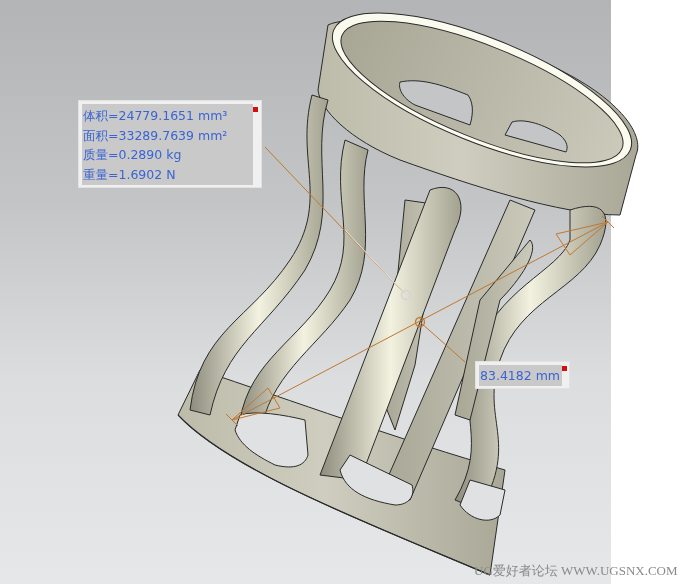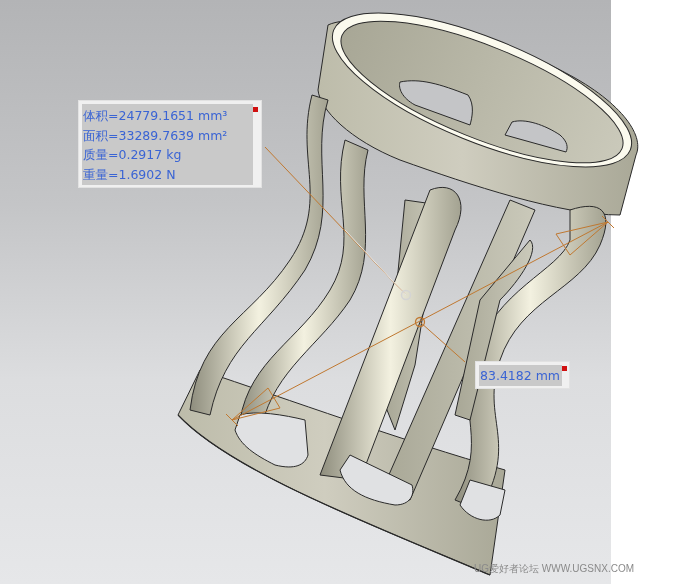--- a/index.html
+++ b/index.html
@@ -5,22 +5,22 @@
   html, body { margin:0; padding:0; }
   body { width:689px; height:584px; overflow:hidden; position:relative;
          font-family:"DejaVu Sans", sans-serif; }
   .viewport { position:absolute; left:0; top:0; width:611px; height:584px;
               background:linear-gradient(180deg,#b3b4b6 0%,#c4c5c7 35%,#dcdddf 65%,#e6e7e9 100%); }
   .viewport svg { position:absolute; left:0; top:0; }
   .anno-box { position:absolute; background:#f0f0f0; border:1px solid #e2e2e2; box-sizing:border-box; }
   .anno-inner { position:absolute; background:#c9c9c9; }
   .anno-line { display:block; color:#3a64d4; font-size:12.5px; line-height:19.5px; white-space:nowrap; }
   .close-x { position:absolute; width:5px; height:5px; background:#d01010; cursor:pointer; }
-  .watermark { position:absolute; left:474px; top:562px; font-family:Liberation Sans, sans-serif;
-               font-size:10px; color:#8a8a8a; letter-spacing:0px; white-space:nowrap; }
+  .watermark { position:absolute; left:474px; top:562px; font-family:Liberation Serif, serif;
+               font-size:13px; color:#8a8a8a; letter-spacing:0px; white-space:nowrap; }
 </style>
 </head>
 <body>
 
 <div class="viewport">
   <svg width="689" height="584" viewBox="0 0 689 584">
     <defs>
       <linearGradient id="body" x1="0" y1="0" x2="1" y2="0">
         <stop offset="0" stop-color="#bdbcaa"></stop>
         <stop offset="0.45" stop-color="#cfcdbf"></stop>
@@ -73,21 +73,21 @@
       <line x1="226" y1="414" x2="238" y2="426" stroke="#c07830" stroke-width="1"></line>
       <line x1="602" y1="216" x2="614" y2="228" stroke="#c07830" stroke-width="1"></line>
     </g>
   </svg>
 
   <div class="anno-box" style="left:78px; top:100px; width:184px; height:88px;">
     <div class="anno-inner" style="left:3px; top:3px; width:171px; height:81px;"></div>
     <div style="position:absolute; left:4px; top:5px;">
       <span class="anno-line">体积=24779.1651 mm³</span>
       <span class="anno-line">面积=33289.7639 mm²</span>
-      <span class="anno-line">质量=0.2917 kg</span>
+      <span class="anno-line">质量=0.2890 kg</span>
       <span class="anno-line">重量=1.6902 N</span>
     </div>
     <div class="close-x" style="left:174px; top:6px;"></div>
   </div>
 
   <div class="anno-box" style="left:475px; top:361px; width:95px; height:28px;text-align:right;">
     <div class="anno-inner" style="left:3px; top:3px; width:83px; height:21px;"></div>
     <span class="anno-line" style="position:absolute; left:4px; top:4px;">83.4182 mm</span>
     <div class="close-x" style="left:86px; top:4px;"></div>
   </div>

